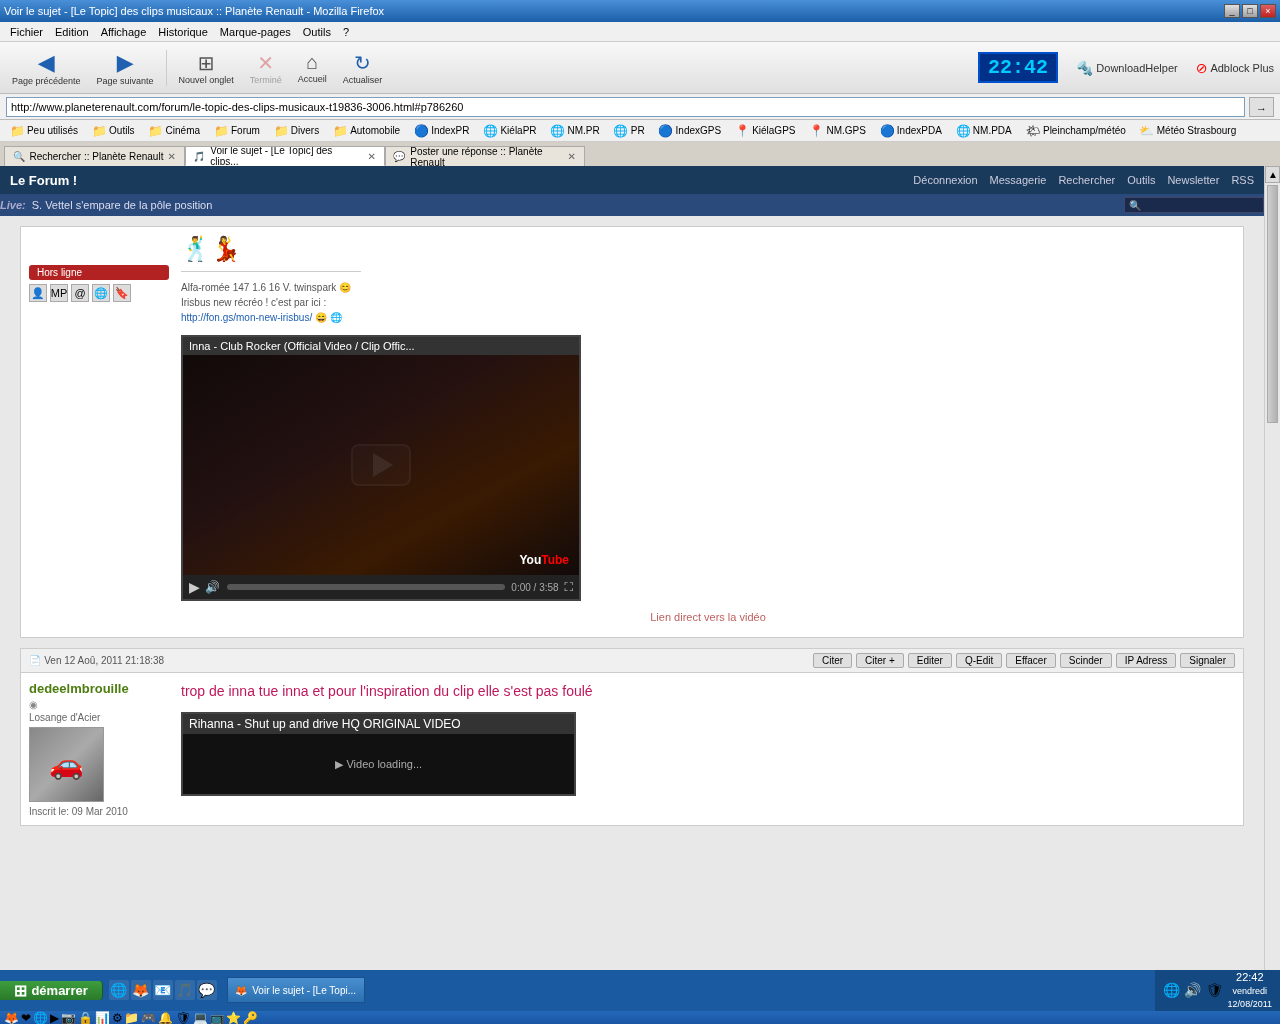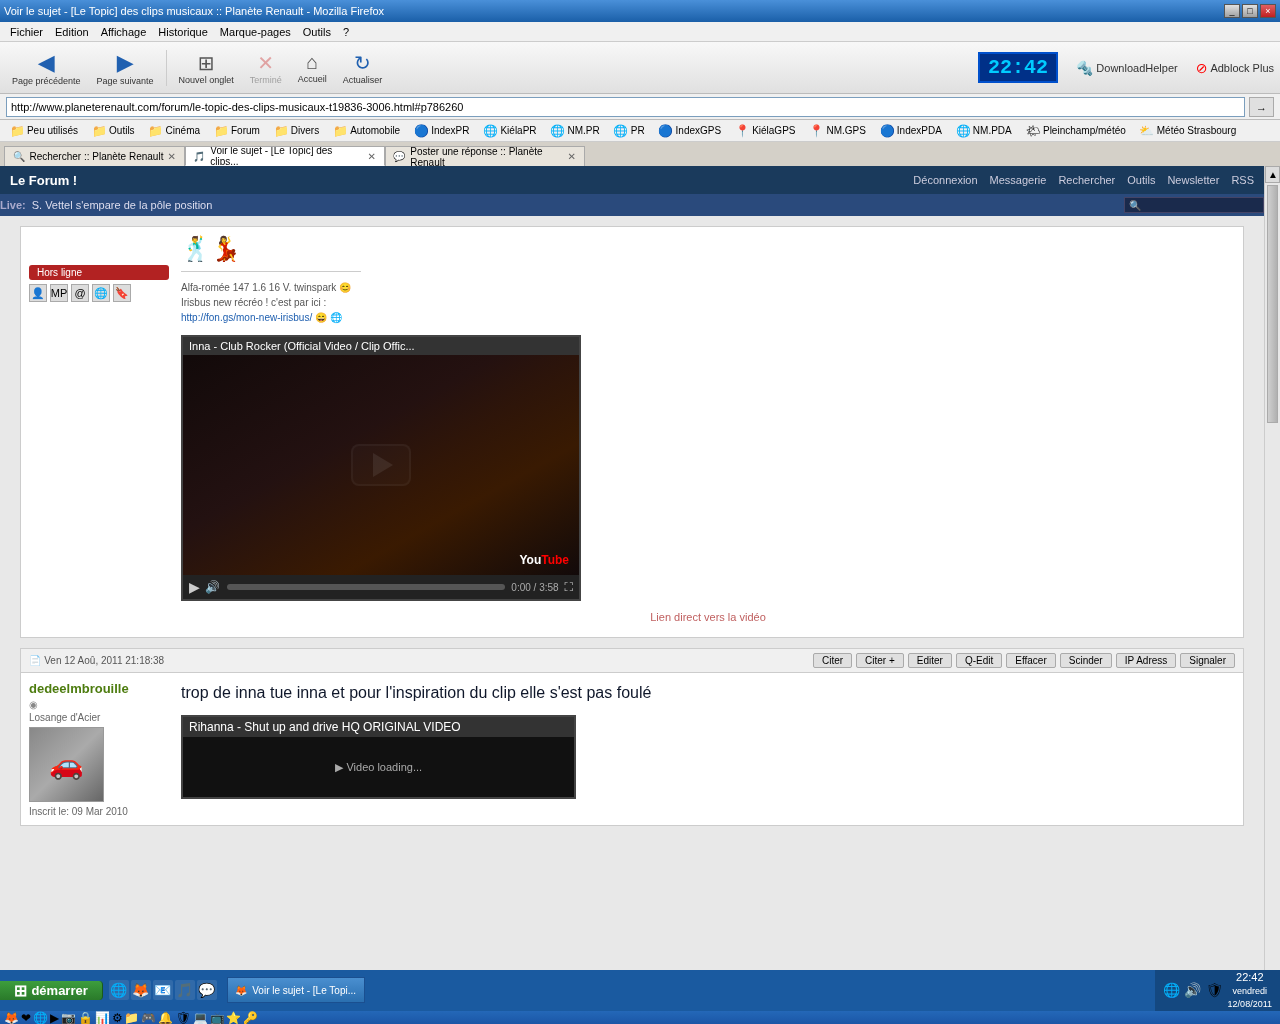--- a/index.html
+++ b/index.html
@@ -254,21 +254,21 @@
     .user-action-icon {
       width: 18px; height: 18px;
       background: #ddd;
       border: 1px solid #aaa;
       display: flex; align-items: center; justify-content: center;
       font-size: 11px;
       cursor: pointer;
     }
 
     .post-content-col { flex: 1; }
-    .post-text { font-size: 16px; color: #0f172a; line-height: 1.5; margin-bottom: 4px; }
+    .post-text { font-size: 14px; color: #be185d; line-height: 1.5; margin-bottom: 4px; }
 
     
     .video-container {
       background: black;
       border: 2px solid #444;
       width: 400px;
       margin: 8px auto;
     }
     .video-title-bar {
       background: #333;
@@ -636,21 +636,21 @@
         <span class="forum-nav-link">Déconnexion</span>
         <span class="forum-nav-link">Messagerie</span>
         <span class="forum-nav-link">Rechercher</span>
         <span class="forum-nav-link">Outils</span>
         <span class="forum-nav-link">Newsletter</span>
         <span class="forum-nav-link">RSS</span>
       </div>
     </div>
 
     <div id="live-bar">
-      <span style="color:#aac;font-size:11px;"><strong>Live:</strong></span>
+      <span style="color:#aac;font-size:11px;font-style:italic;"><strong>Live:</strong></span>
       <span style="color:#dde;font-size:11px;">S. Vettel s'empare de la pôle position</span>
       <div style="flex:1;"></div>
       <input id="search-box" type="text" placeholder="🔍" style="">
     </div>
 
     <div id="forum-content">
 
       <div class="post-block">
         <div class="post-body">
           <div class="post-user-col">

